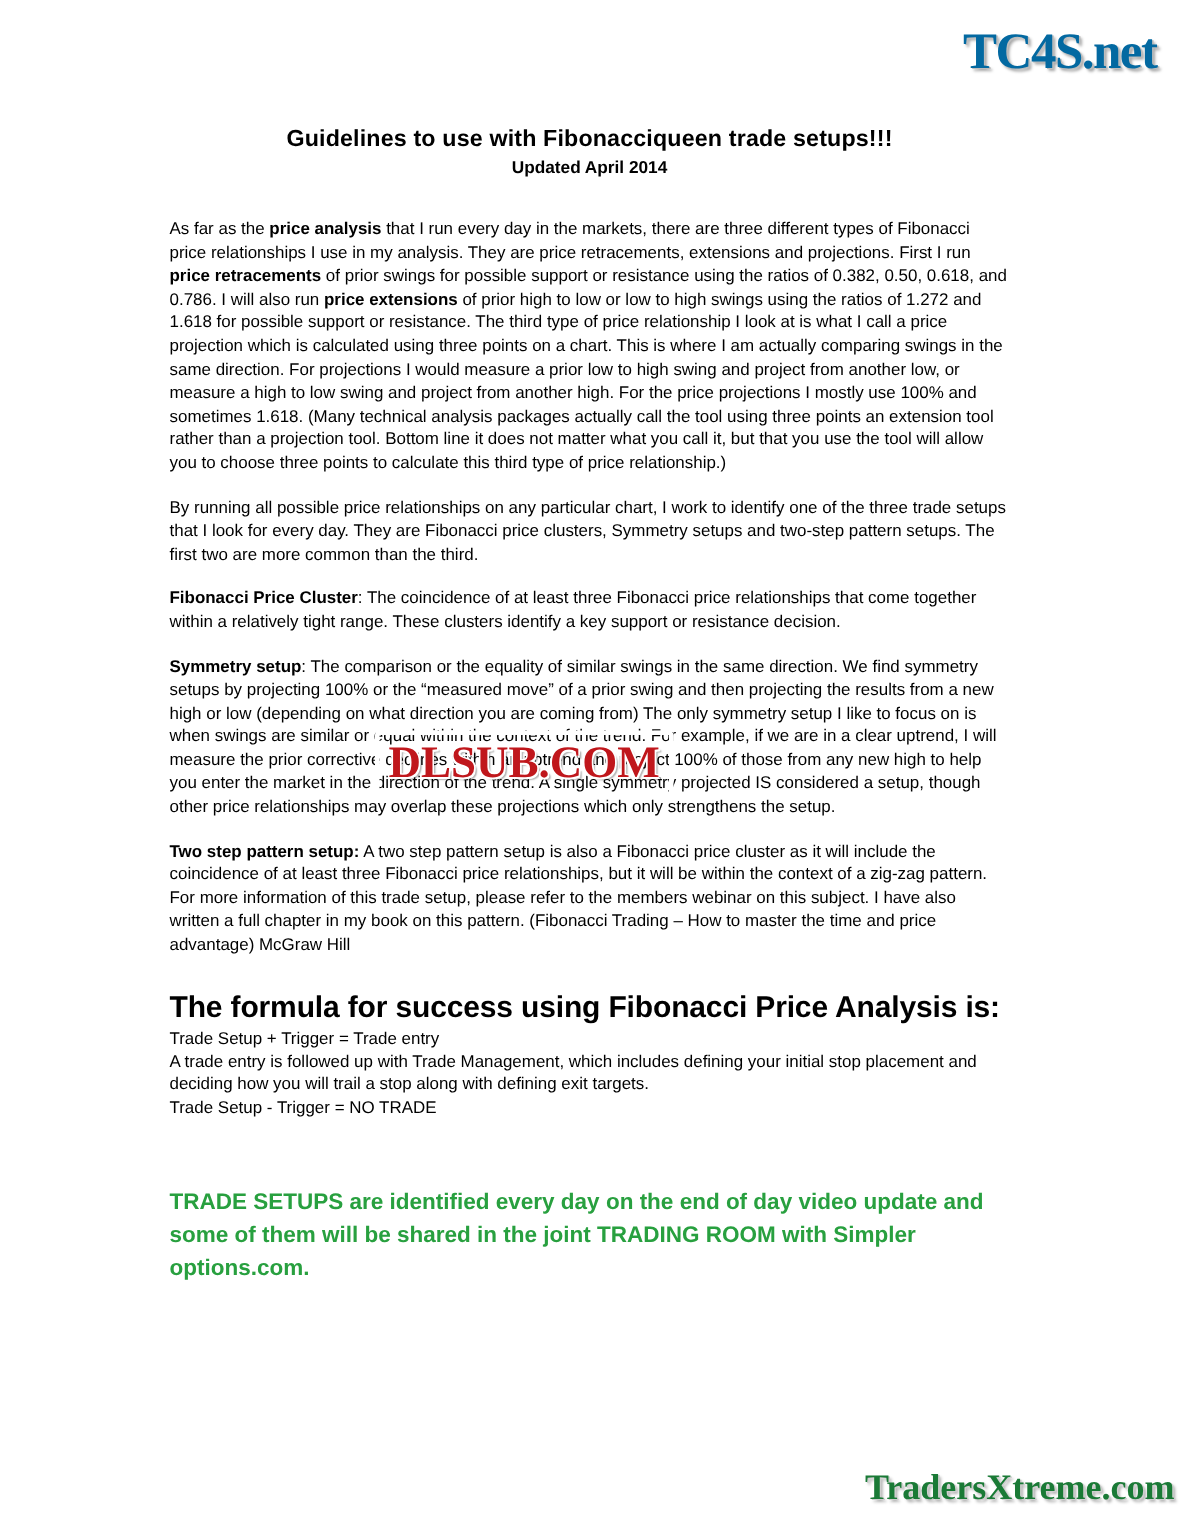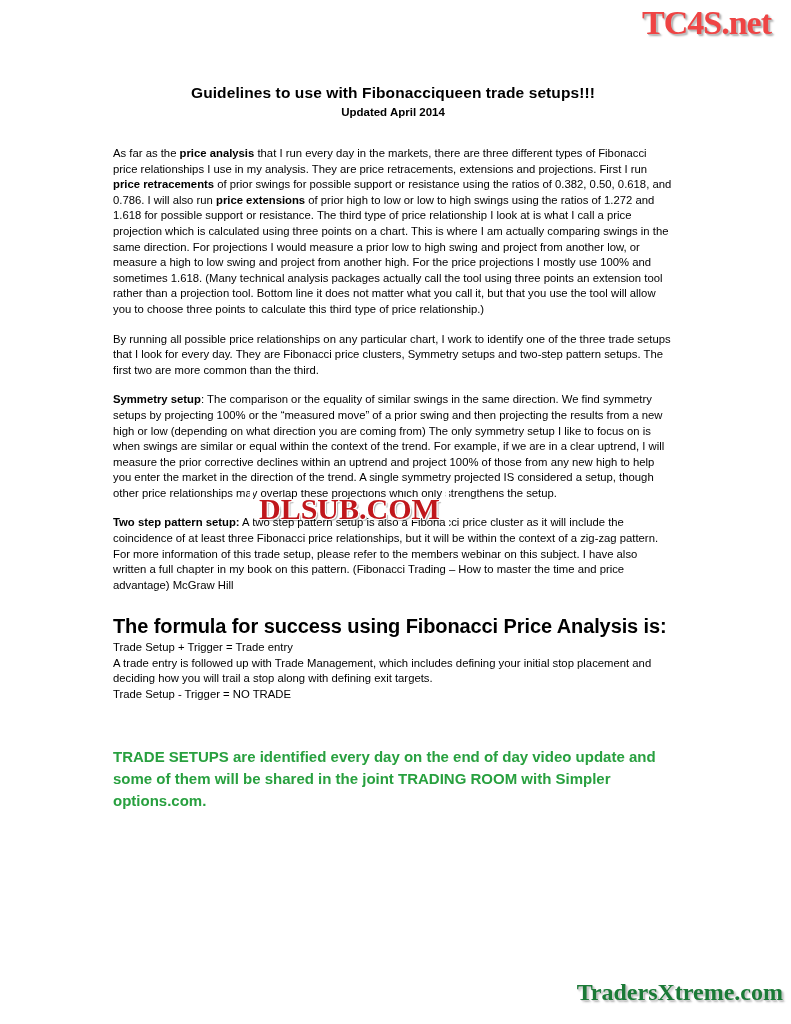--- a/index.html
+++ b/index.html
@@ -14,27 +14,27 @@
   .page {
     position: relative;
     width: 791px;
     height: 1024px;
     background: #ffffff;
     overflow: hidden;
   }
   
   .brand-top {
     position: absolute;
-    top: 6px;
+    top: 18px;
     right: 20px;
     font-family: "Liberation Serif", serif;
     font-weight: bold;
     font-size: 34px;
     letter-spacing: -1px;
-    color: #ef4444;
+    color: #0369a1;
     text-shadow: 1px 1px 0 #bdbdbd, 2px 2px 2px rgba(0,0,0,0.35);
     line-height: 1;
   }
   .content {
     position: absolute;
     left: 113px;
     top: 84px;
     width: 560px;
   }
   h1.doc-title {
@@ -122,20 +122,21 @@
 
   <div class="brand-top">TC4S.net</div>
 
   <div class="content">
 
     <h1 class="doc-title">Guidelines to use with Fibonacciqueen trade setups!!!</h1>
     <div class="subtitle">Updated April 2014</div>
 
     <p class="para">As far as the <b>price analysis</b> that I run every day in the markets, there are three different types of Fibonacci price relationships I use in my analysis. They are price retracements, extensions and projections. First I run <b>price retracements</b> of prior swings for possible support or resistance using the ratios of 0.382, 0.50, 0.618, and 0.786. I will also run <b>price extensions</b> of prior high to low or low to high swings using the ratios of 1.272 and 1.618 for possible support or resistance. The third type of price relationship I look at is what I call a price projection which is calculated using three points on a chart. This is where I am actually comparing swings in the same direction. For projections I would measure a prior low to high swing and project from another low, or measure a high to low swing and project from another high. For the price projections I mostly use 100% and sometimes 1.618. (Many technical analysis packages actually call the tool using three points an extension tool rather than a projection tool. Bottom line it does not matter what you call it, but that you use the tool will allow you to choose three points to calculate this third type of price relationship.)</p>
     <p class="para">By running all possible price relationships on any particular chart, I work to identify one of the three trade setups that I look for every day. They are Fibonacci price clusters, Symmetry setups and two-step pattern setups. The first two are more common than the third.</p>
+    <p class="para"><b>Fibonacci Price Cluster</b>: The coincidence of at least three Fibonacci price relationships that come together within a relatively tight range. These clusters identify a key support or resistance decision.</p>
     <p class="para"><b>Symmetry setup</b>: The comparison or the equality of similar swings in the same direction. We find symmetry setups by projecting 100% or the “measured move” of a prior swing and then projecting the results from a new high or low (depending on what direction you are coming from) The only symmetry setup I like to focus on is when swings are similar or equal within the context of the trend. For example, if we are in a clear uptrend, I will measure the prior corrective declines within an uptrend and project 100% of those from any new high to help you enter the market in the direction of the trend. A single symmetry projected IS considered a setup, though other price relationships may overlap these projections which only strengthens the setup.</p>
     <p class="para"><b>Two step pattern setup:</b> A two step pattern setup is also a Fibonacci price cluster as it will include the coincidence of at least three Fibonacci price relationships, but it will be within the context of a zig-zag pattern. For more information of this trade setup, please refer to the members webinar on this subject. I have also written a full chapter in my book on this pattern. (Fibonacci Trading – How to master the time and price advantage) McGraw Hill</p>
 
     <h2 class="formula-head">The formula for success using Fibonacci Price Analysis is:</h2>
     <p class="formula-line">Trade Setup + Trigger = Trade entry</p>
     <p class="formula-line">A trade entry is followed up with Trade Management, which includes defining your initial stop placement and deciding how you will trail a stop along with defining exit targets.</p>
     <p class="formula-line">Trade Setup - Trigger = NO TRADE</p>
 
     <div class="green-block">TRADE SETUPS are identified every day on the end of day video update and some of them will be shared in the joint TRADING ROOM with Simpler options.com.</div>
 

